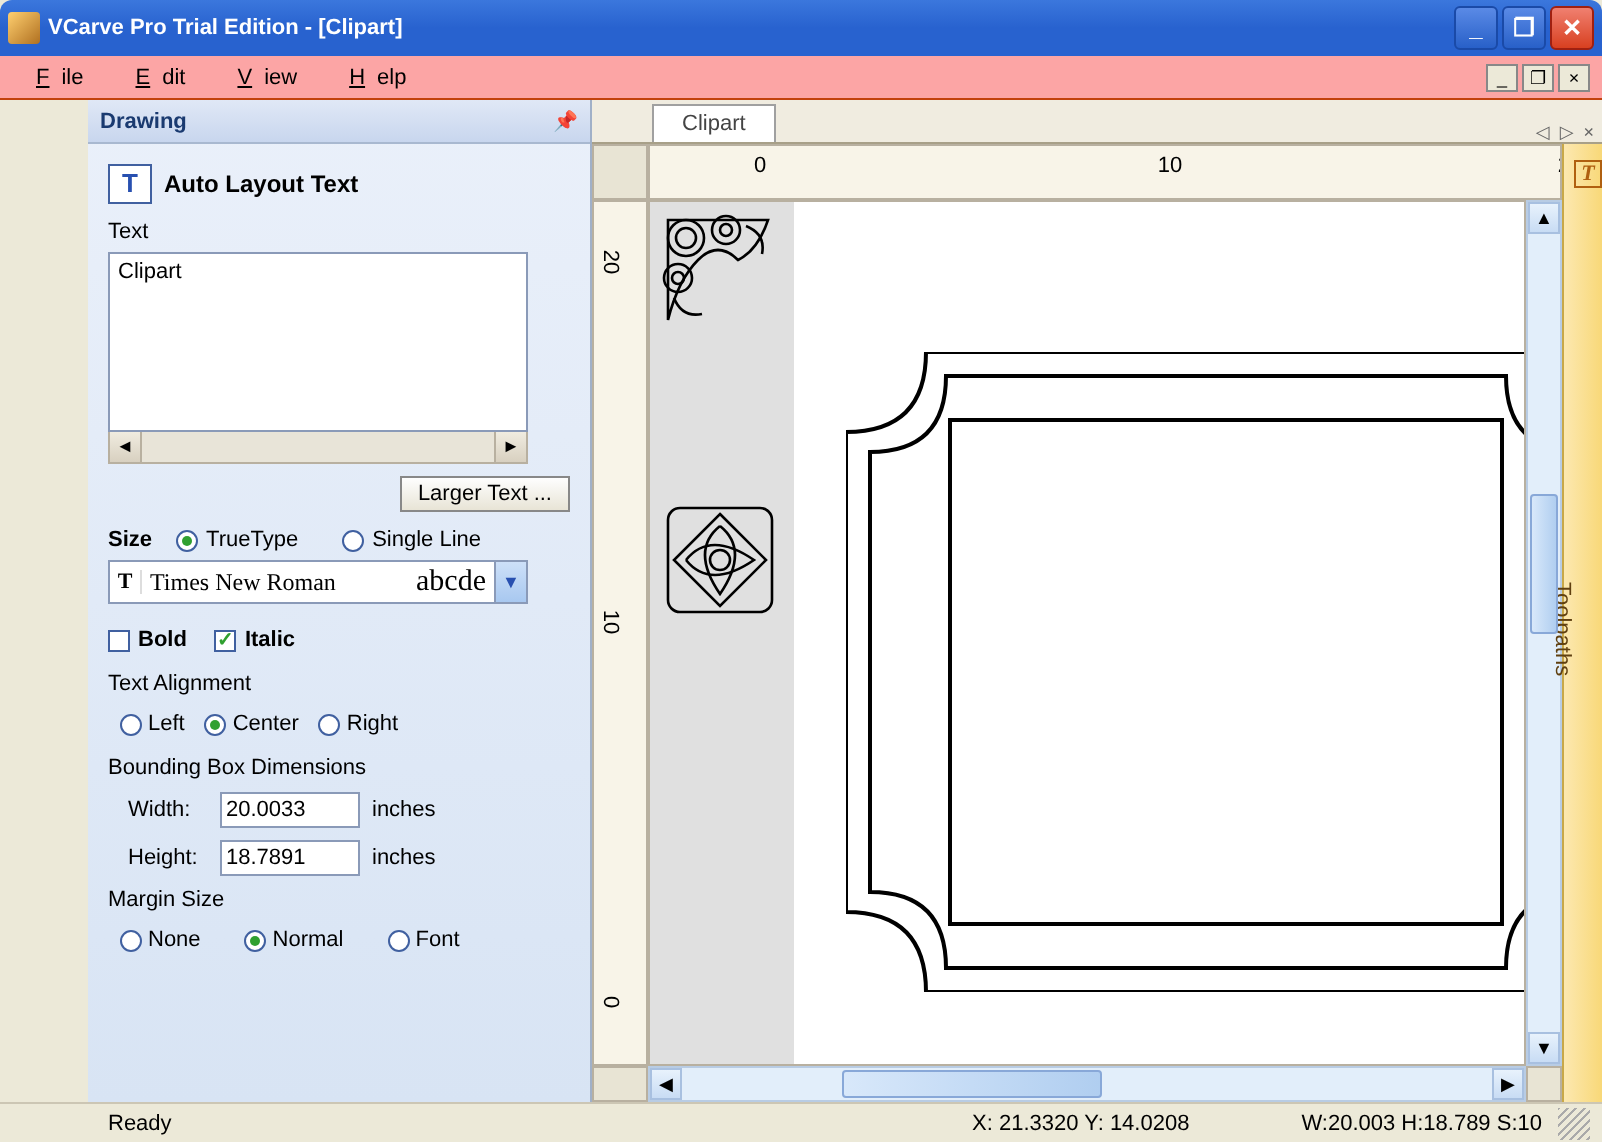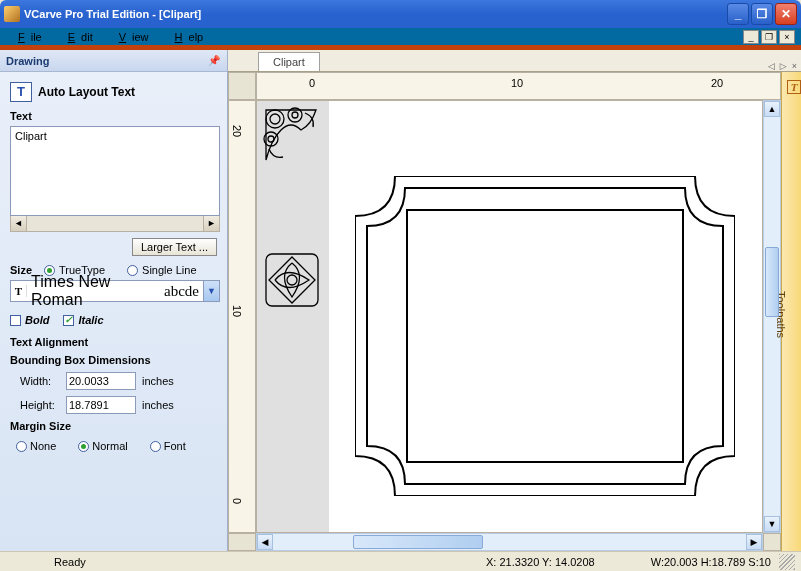--- a/index.html
+++ b/index.html
@@ -8,56 +8,56 @@
 
 .titlebar { height: 28px; background: linear-gradient(to bottom, #3b77dd 0%, #2862cf 50%, #2862cf 100%); display: flex; align-items: center; padding: 0 4px; color: white; font-size: 13px; font-weight: bold; border-radius: 6px 6px 0 0; }
 .titlebar .icon { width: 16px; height: 16px; background: linear-gradient(135deg,#ffd070,#b07020); border-radius: 2px; margin-right: 4px; }
 .titlebar .title { flex: 1; }
 .winbtns { display: flex; gap: 2px; }
 .winbtn { width: 22px; height: 22px; border-radius: 3px; display: flex; align-items: center; justify-content: center; font-weight: bold; font-size: 12px; color: white; }
 .winbtn.min, .winbtn.max { background: linear-gradient(to bottom,#5a8ae6,#2860c8); border: 1px solid #1a4aa8; }
 .winbtn.close { background: linear-gradient(to bottom,#f08070,#d84020); border: 1px solid #a02010; }
 
 
-.menubar { height: 22px; background: #0369a1; display: flex; align-items: center; padding: 0 6px; gap: 8px; border-bottom: 5px solid #c2410c; }
+.menubar { height: 22px; background: #fca5a5; display: flex; align-items: center; padding: 0 6px; gap: 8px; border-bottom: 1px solid #c2410c; }
 .menubar span { padding: 2px 6px; cursor: default; }
 .menubar .u { text-decoration: underline; }
 .mdibtns { margin-left: auto; display: flex; gap: 2px; }
 .mdibtn { width: 16px; height: 14px; border: 1px solid #888; background: #ece9d8; font-size: 9px; text-align: center; line-height: 12px; }
 
 
 .main { display: flex; height: 501px; }
 
 
-.leftpanel { width: 228px; background: linear-gradient(to bottom,#eaf0fa,#d8e4f4); border-right: 1px solid #a0b0c8; display: flex; flex-direction: column; }
+.leftpanel { width: 252px; background: linear-gradient(to bottom,#eaf0fa,#d8e4f4); border-right: 1px solid #a0b0c8; display: flex; flex-direction: column; margin-left: 44px; }
 .panelhead { height: 22px; background: linear-gradient(to bottom,#e0e8f6,#c8d6ee); display: flex; align-items: center; padding: 0 6px; font-weight: bold; color: #1a3a70; border-bottom: 1px solid #a8b8d0; }
 .panelhead .pin { margin-left: auto; font-size: 10px; }
 .panelbody { padding: 10px 10px; overflow: hidden; flex: 1; }
 
 .section-title { display: flex; align-items: center; gap: 6px; margin-bottom: 8px; }
 .section-title .ticon { width: 22px; height: 20px; border: 1px solid #4060a0; background: white; color: #2850b0; font-weight: bold; font-size: 13px; text-align: center; line-height: 18px; }
 .section-title b { font-size: 12px; }
 
-.label { font-weight: bold; margin: 6px 0 4px; }
+.label { font-weight: normal; margin: 6px 0 4px; }
 .textarea { background: white; border: 1px solid #8a9ab8; height: 90px; padding: 3px 4px; color: #000; overflow: auto; resize: none; width: 210px; display: block; }
 .scrollh { height: 16px; width: 210px; background: #e8e4d8; border: 1px solid #b8b0a0; border-top: none; display: flex; }
 .scrollh .sbtn { width: 16px; background: linear-gradient(#f0ece0,#d8d0c0); border-right: 1px solid #b8b0a0; text-align:center; font-size:9px; line-height:14px;}
 .scrollh .sbtn:last-child { border-right:none; border-left:1px solid #b8b0a0; margin-left:auto;}
 
 .btn { background: linear-gradient(to bottom,#fefefe,#e8e4d6); border: 1px solid #888; padding: 2px 8px; cursor: default; }
 .rightalign { text-align: right; margin-top: 6px; }
 
 .row { display: flex; align-items: center; gap: 4px; margin: 4px 0; }
 .radio { width: 11px; height: 11px; border: 1px solid #4060a0; border-radius: 50%; background: white; display: inline-block; position: relative; }
 .radio.checked::after { content:''; position:absolute; width:5px; height:5px; background:#30a030; border-radius:50%; top:2px; left:2px; }
 .chk { width: 11px; height: 11px; border: 1px solid #4060a0; background: white; display: inline-block; position: relative; }
 .chk.checked::after { content:'✓'; position:absolute; font-size:10px; color:#30a030; font-weight:bold; top:-2px; left:0; }
 
 .fontbox { display: flex; align-items: center; border: 1px solid #8a9ab8; background: white; height: 22px; width: 210px; margin-top: 4px; }
-.fontbox .ff { padding: 0 4px; font-family: Liberation Sans, sans-serif; font-size: 16px; flex: 1; overflow:hidden; }
+.fontbox .ff { padding: 0 4px; font-family: Liberation Serif, serif; font-size: 12px; flex: 1; overflow:hidden; }
 .fontbox .preview { font-family: 'Times New Roman', serif; font-size: 15px; padding: 0 4px; }
 .fontbox .dd { width: 16px; background: linear-gradient(#cde0f8,#a8c8f0); border-left: 1px solid #8a9ab8; text-align: center; color: #2850b0; font-size:9px; line-height:20px;}
 .fontbox .ticon2 { width:16px; text-align:center; font-family:'Times New Roman',serif; font-weight:bold; padding:0 3px; border-right:1px solid #ddd;}
 
 .dimrow { display: flex; align-items: center; gap: 6px; margin: 6px 0 6px 10px; }
 .dimrow input { width: 70px; border: 1px solid #8a9ab8; padding: 2px 2px; text-align: left; }
 .tabstrip { height: 22px; background: #f0ece0; border-bottom: 1px solid #a8a088; display: flex; align-items: flex-end; padding-left: 30px; position: relative; }
 .tabstrip .tab { background: white; border: 1px solid #a0a0a0; border-bottom: none; padding: 3px 14px; font-size: 11px; color: #444; }
 .tabstrip .navsmall { margin-left:auto; display:flex; gap:1px; padding-right:2px; align-items:center;}
 .tabstrip .navsmall span { font-size:9px; padding:0 2px; color:#666; }
@@ -150,32 +150,46 @@
         <span class="radio"></span>
         <span>Single Line</span>
       </div>
       <div class="fontbox">
         <div class="ticon2">T</div>
         <div class="ff">Times New Roman</div>
         <div class="preview">abcde</div>
         <div class="dd">▼</div>
       </div>
 
-      <div class="row" style="margin-top:8px; gap:14px;font-style:italic;">
+      <div class="row" style="margin-top:8px; gap:14px;">
         <span class="row" style="gap:4px">
             <span class="chk"></span>
             <b>Bold</b>
           </span>
         <span class="row" style="gap:4px">
             <span class="chk checked"></span>
             <b>Italic</b>
           </span>
       </div>
 
       <div class="label">Text Alignment</div>
+      <div class="row" style="gap:10px; margin-left:6px;">
+        <span class="row" style="gap:3px">
+            <span class="radio"></span>
+            <span>Left</span>
+          </span>
+        <span class="row" style="gap:3px">
+            <span class="radio checked"></span>
+            <span>Center</span>
+          </span>
+        <span class="row" style="gap:3px">
+            <span class="radio"></span>
+            <span>Right</span>
+          </span>
+      </div>
 
       <div class="label">Bounding Box Dimensions</div>
       <div class="dimrow">
         <span style="width:40px">Width:</span>
         <input value="20.0033" style="">
         <span>inches</span>
       </div>
       <div class="dimrow">
         <span style="width:40px">Height:</span>
         <input value="18.7891" style="">

